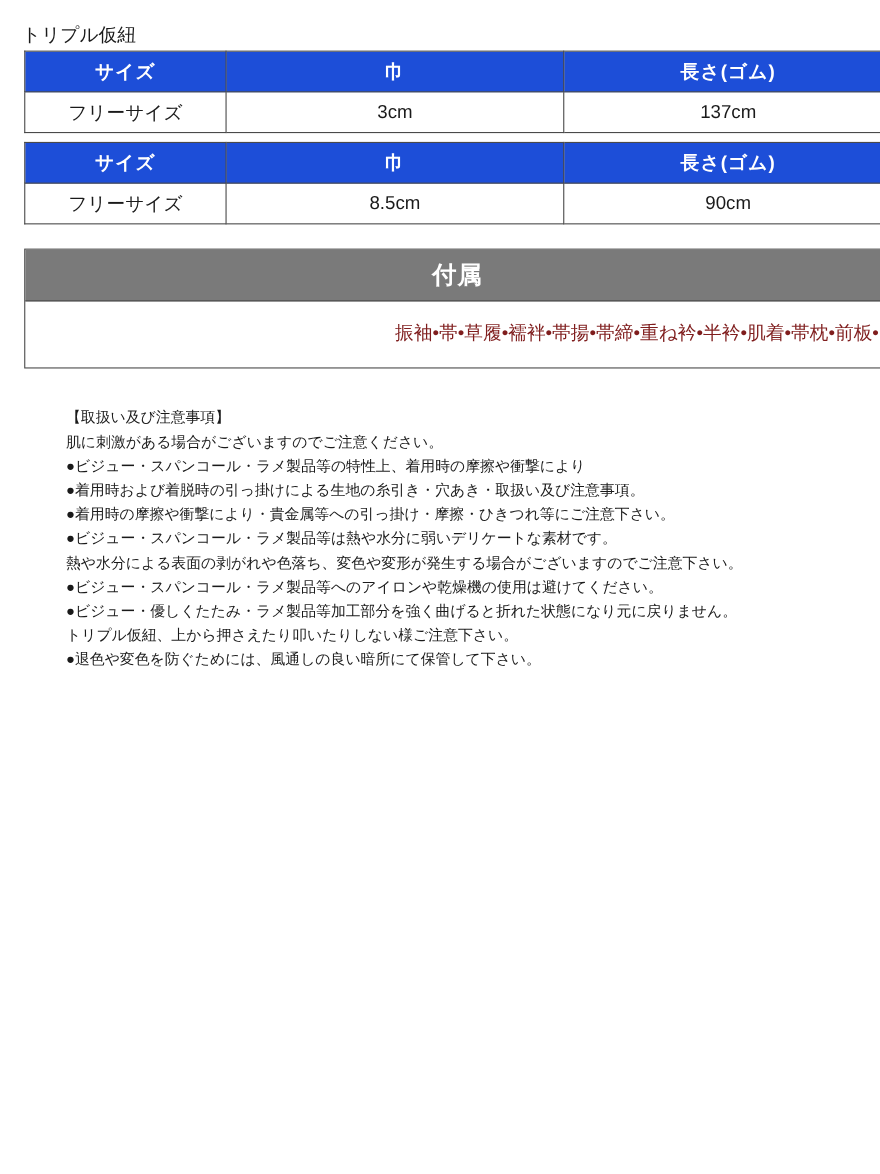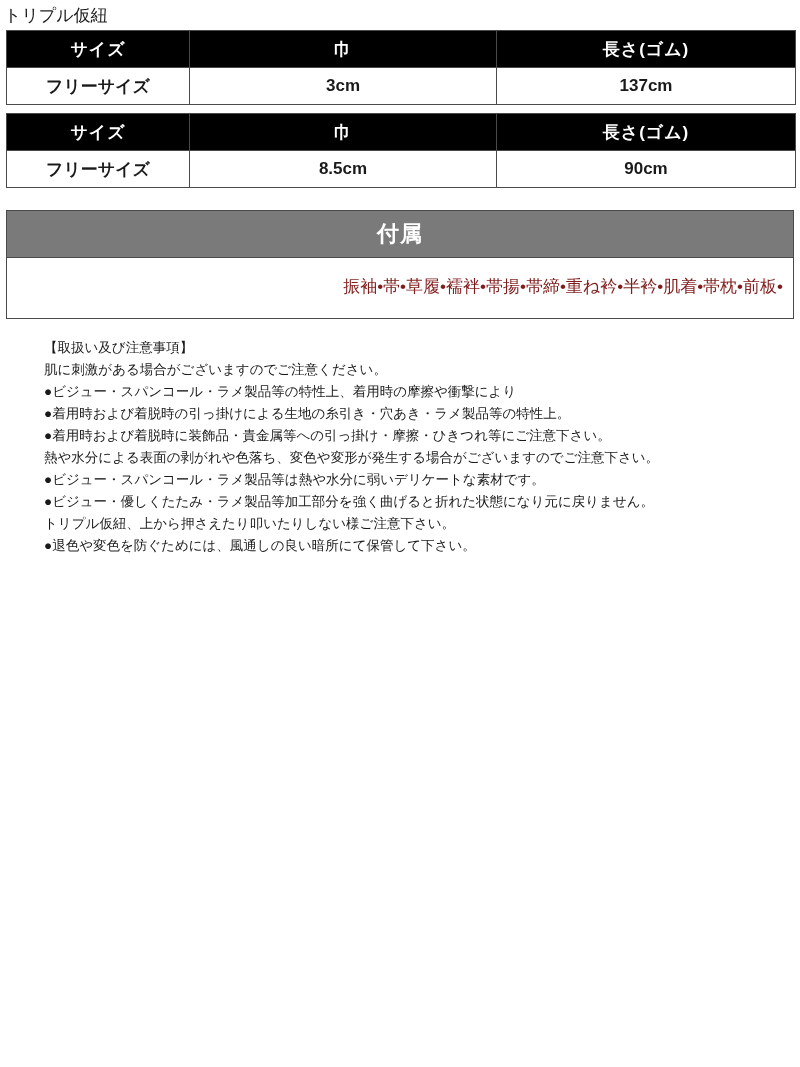--- a/index.html
+++ b/index.html
@@ -10,21 +10,21 @@
   body {
     width: 800px;
     height: 1067px;
     font-family: "Liberation Sans", "DejaVu Sans", sans-serif;
     color: #1a1a1a;
     position: relative;
     overflow: hidden;
   }
   .page {
     width: 677px;
-    padding: 0;
+    padding: 16px;
     box-sizing: border-box;
   }
   .section-label {
     font-size: 17px;
     line-height: 24px;
     padding: 4px 0 2px 4px;
     color: #1a1a1a;
   }
   table.size-table {
     border-collapse: collapse;
@@ -34,29 +34,28 @@
   }
   table.size-table th,
   table.size-table td {
     border: 1px solid #4a4a4a;
     text-align: center;
     font-size: 17px;
     height: 32px;
     padding: 2px 0;
   }
   table.size-table thead th {
-    background: #000000;
+    background: #1d4ed8;
     color: #ffffff;
     font-weight: bold;
     letter-spacing: 1px;
   }
   table.size-table tbody td {
     background: #ffffff;
     color: #1a1a1a;
-    font-weight: bold;
   }
   .col-size { width: 182px; }
   .col-width { width: 306px; }
   .col-length { width: 298px; }
 
   .spacer-sm { height: 8px; }
   .spacer-md { height: 22px; }
 
   .attach-box {
     margin: 0 6px;
@@ -77,21 +76,21 @@
   .attach-body {
     padding: 14px 10px 16px 10px;
     text-align: right;
     font-size: 17px;
     line-height: 30px;
     color: #7f1d1d;
   }
   .attach-body div { white-space: nowrap; }
 
   .notes {
-    margin: 18px 0 0 44px;
+    margin: 34px 0 0 44px;
     font-size: 13.5px;
     line-height: 22px;
     color: #1a1a1a;
   }
   .notes .note-line { white-space: nowrap; }
 </style>
 </head>
 <body>
 
 <div class="page">
@@ -139,22 +138,23 @@
     <div class="attach-head">付属</div>
     <div class="attach-body">
       <div>振袖•帯•草履•襦袢•帯揚•帯締•重ね衿•半衿•肌着•帯枕•前板•</div>
     </div>
   </div>
 
   <div class="notes">
     <div class="note-line">【取扱い及び注意事項】</div>
     <div class="note-line">肌に刺激がある場合がございますのでご注意ください。</div>
     <div class="note-line">●ビジュー・スパンコール・ラメ製品等の特性上、着用時の摩擦や衝撃により</div>
-    <div class="note-line">●着用時および着脱時の引っ掛けによる生地の糸引き・穴あき・ラメ製品等の特性上。</div>
-    <div class="note-line">●着用時および着脱時に装飾品・貴金属等への引っ掛け・摩擦・ひきつれ等にご注意下さい。</div>
+    <div class="note-line">●着用時および着脱時の引っ掛けによる生地の糸引き・穴あき・取扱い及び注意事項。</div>
+    <div class="note-line">●着用時の摩擦や衝撃により・貴金属等への引っ掛け・摩擦・ひきつれ等にご注意下さい。</div>
+    <div class="note-line">●ビジュー・スパンコール・ラメ製品等は熱や水分に弱いデリケートな素材です。</div>
     <div class="note-line">熱や水分による表面の剥がれや色落ち、変色や変形が発生する場合がございますのでご注意下さい。</div>
-    <div class="note-line">●ビジュー・スパンコール・ラメ製品等は熱や水分に弱いデリケートな素材です。</div>
+    <div class="note-line">●ビジュー・スパンコール・ラメ製品等へのアイロンや乾燥機の使用は避けてください。</div>
     <div class="note-line">●ビジュー・優しくたたみ・ラメ製品等加工部分を強く曲げると折れた状態になり元に戻りません。</div>
     <div class="note-line">トリプル仮紐、上から押さえたり叩いたりしない様ご注意下さい。</div>
     <div class="note-line">●退色や変色を防ぐためには、風通しの良い暗所にて保管して下さい。</div>
   </div>
 
 </div>
 
 </body></html>

